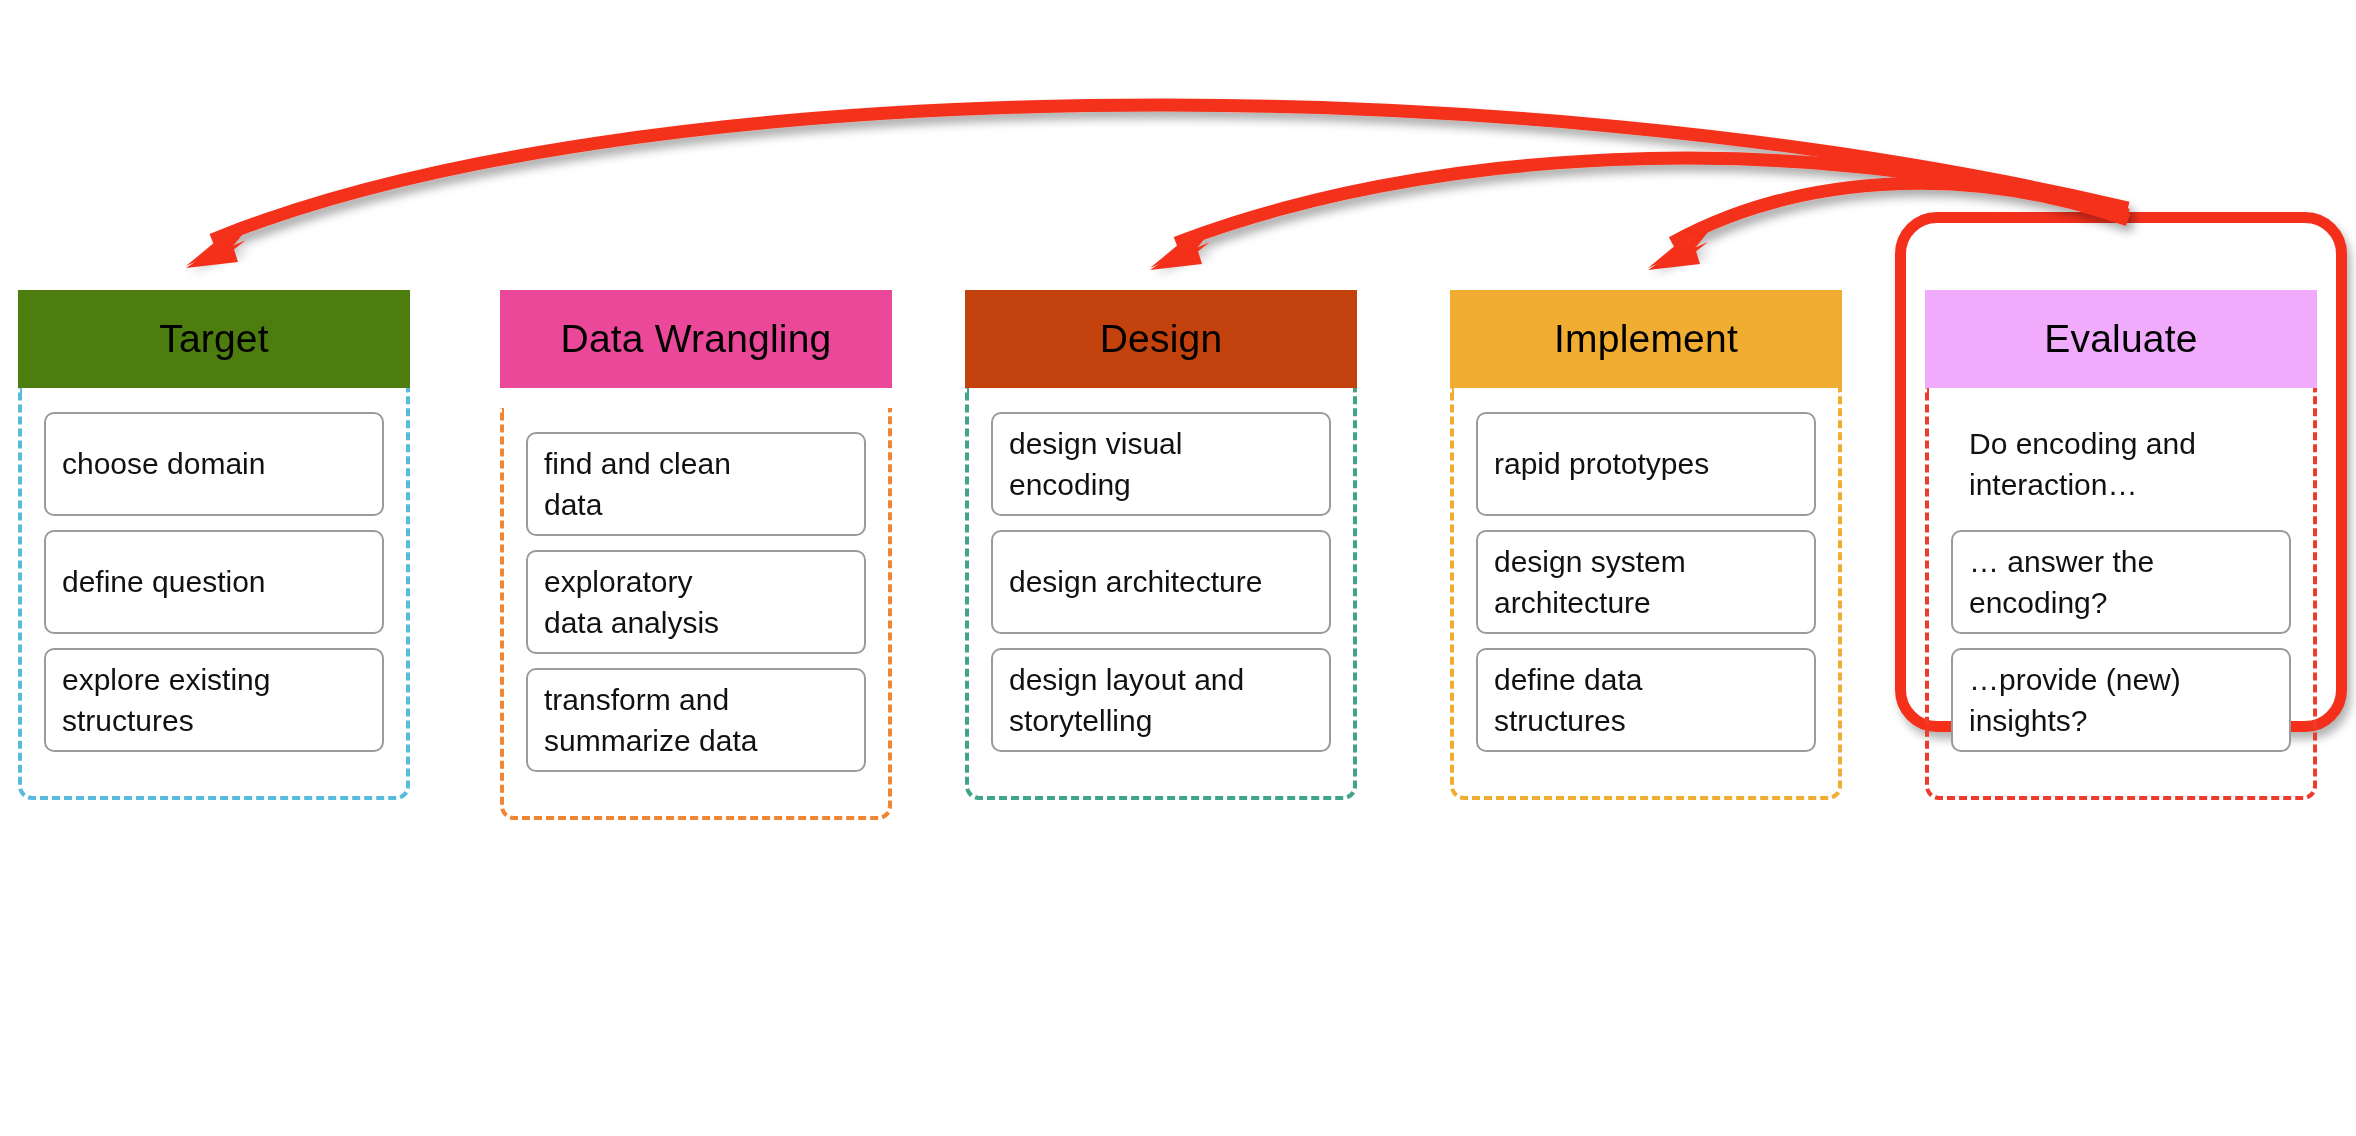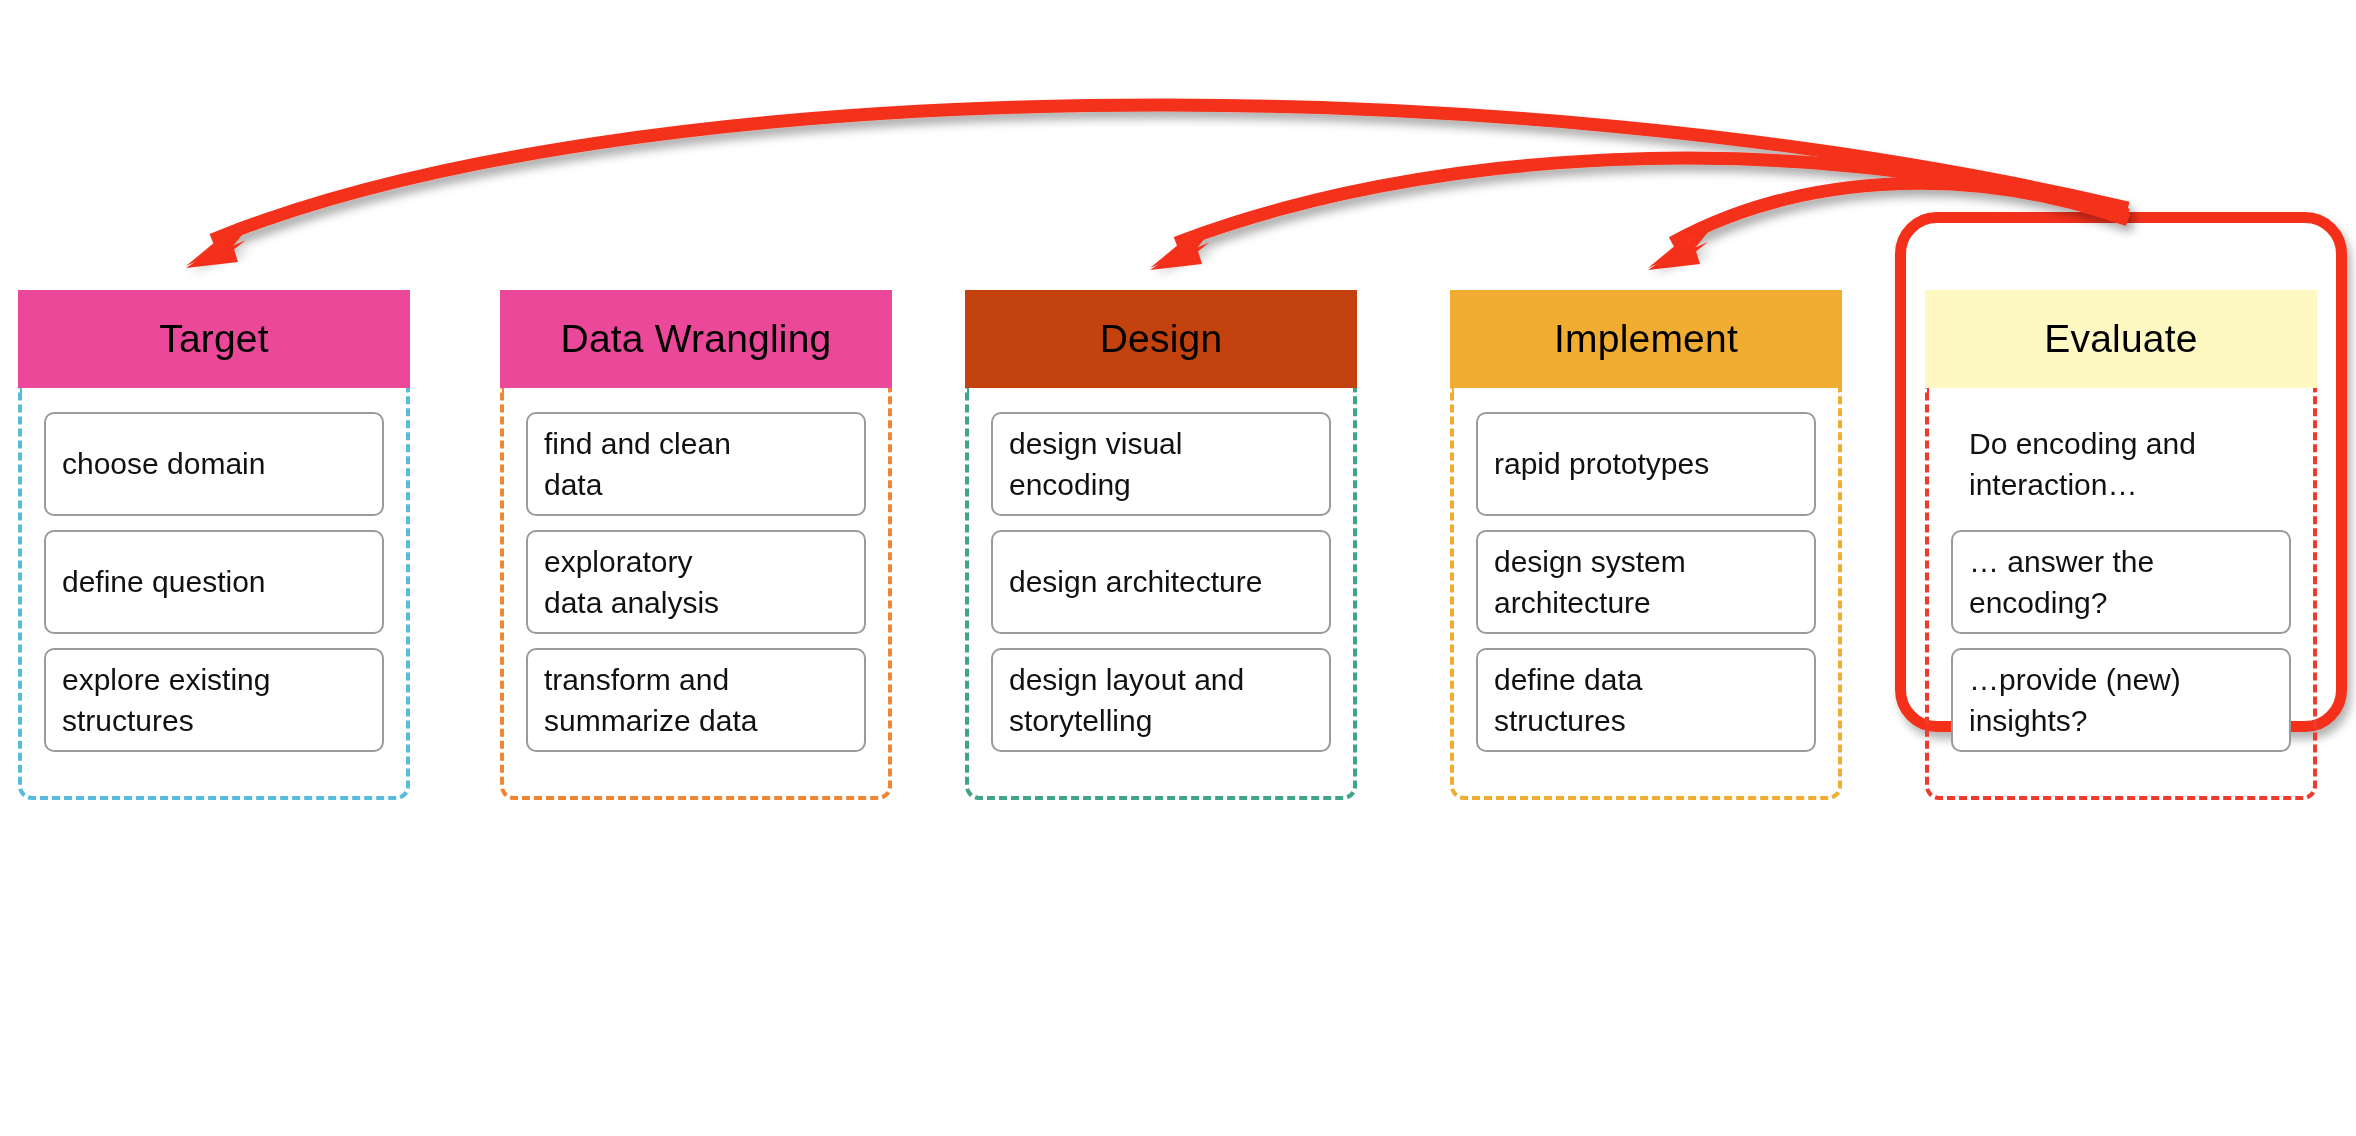--- a/index.html
+++ b/index.html
@@ -90,29 +90,29 @@
   }
 
   
   #col-target     { left: 18px; }
   #col-wrangling  { left: 500px; }
   #col-design     { left: 965px; }
   #col-implement  { left: 1450px; }
   #col-evaluate   { left: 1925px; }
 
   
-  #col-target    .col-header { background: #ec4899; }
+  #col-target    .col-header { background: #4d7c0f; }
   #col-target    .col-body   { border-color: #57bcdb; }
   #col-wrangling .col-header { background: #ec4899; text-align: center; }
-  #col-wrangling .col-body   { border-color: #f08533; }
+  #col-wrangling .col-body   { border-color: #f08533; margin-top: 20px; }
   #col-design    .col-header { background: #c2410c; }
   #col-design    .col-body   { border-color: #3fa489; }
   #col-implement .col-header { background: #f0ad32; }
   #col-implement .col-body   { border-color: #f0ad32; }
-  #col-evaluate  .col-header { background: #fef9c3; }
+  #col-evaluate  .col-header { background: #f0abfc; }
   #col-evaluate  .col-body   { border-color: #ee3b2e; }
 
   
   #evaluate-highlight {
     position: absolute;
     left: 1895px;
     top: 212px;
     width: 452px;
     height: 520px;
     box-sizing: border-box;

